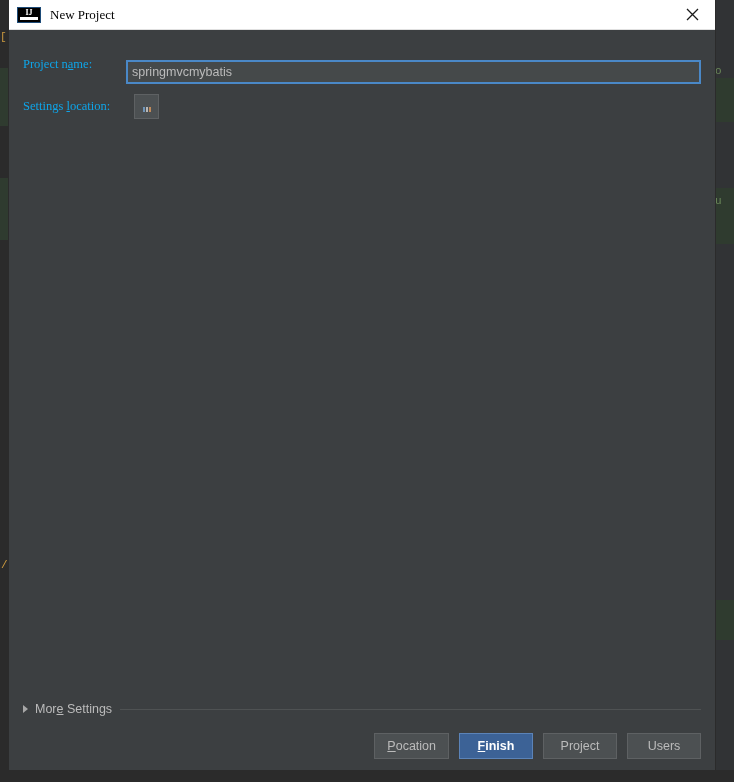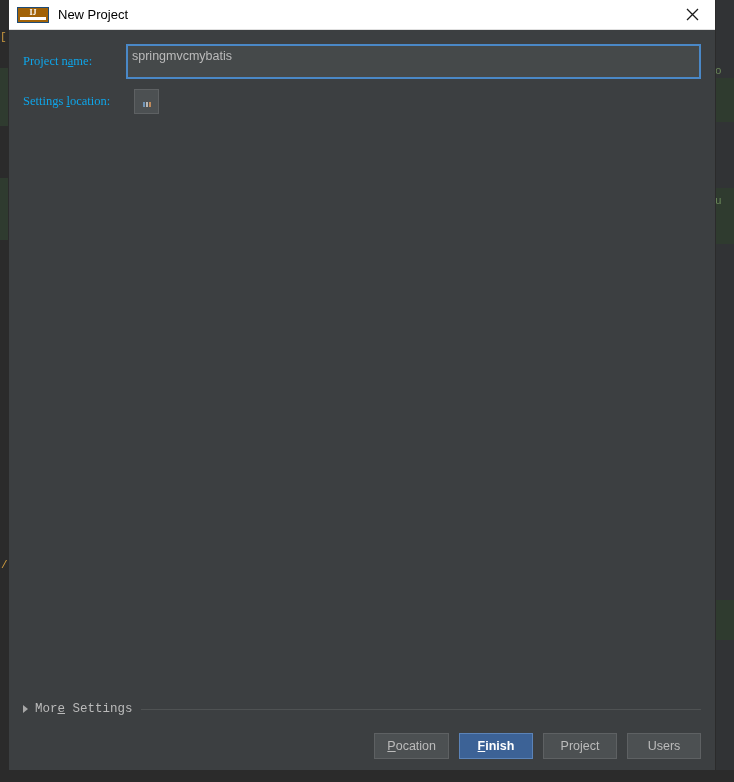--- a/index.html
+++ b/index.html
@@ -68,23 +68,23 @@
   #title-bar {
     height: 30px;
     background: #ffffff;
     display: flex;
     align-items: center;
     padding: 0 0 0 8px;
     flex: 0 0 auto;
     border-bottom: 1px solid #e0e0e0;
   }
   #app-icon {
-    width: 32px;
+    width: 24px;
     height: 16px;
-    background: #a16207;
+    background: #000000;
     border: 1px solid #1d4b78;
     position: relative;
     flex: 0 0 auto;
     margin-right: 9px;
   }
   #app-icon .ij-letters {
     position: absolute;
     top: 0px;
     left: 0;
     right: 0;
@@ -102,20 +102,21 @@
     right: 2px;
     bottom: 2px;
     height: 3px;
     background: #ffffff;
   }
   #title-text {
     color: #000000;
     font-size: 13px;
     flex: 1 1 auto;
     white-space: nowrap;
+    font-family: Liberation Serif, serif;
   }
   #close-button {
     width: 46px;
     height: 30px;
     display: flex;
     align-items: center;
     justify-content: center;
     cursor: default;
     flex: 0 0 auto;
   }
@@ -138,30 +139,31 @@
     color: #0ea5e9;
     font-size: 12.5px;
     width: 103px;
     flex: 0 0 auto;
     white-space: nowrap;
     font-family: Liberation Serif, serif;
   }
   .form-label u { text-decoration: underline; }
 
   .text-field {
-    height: 35px;
+    height: 24px;
     background: #45494a;
     border: 1px solid #5e6060;
     color: #bbbbbb;
     font-size: 12.5px;
     line-height: 23px;
     padding: 0 5px;
     white-space: nowrap;
     overflow: hidden;
     flex: 1 1 auto;
+    margin-top: 16px;
   }
   .text-field.focused {
     border: 2px solid #4a88c7;
     background: #45494a;
     line-height: 21px;
     padding: 0 4px;
   }
   #browse-button {
     width: 25px;
     height: 25px;
@@ -195,21 +197,20 @@
     align-items: center;
     padding: 0 14px;
     height: 26px;
     flex: 0 0 auto;
   }
   #more-settings-toggle {
     display: flex;
     align-items: center;
     cursor: default;
     flex: 0 0 auto;
-    font-family: Liberation Mono, monospace;
   }
   #disclosure-triangle {
     width: 0;
     height: 0;
     border-left: 5px solid #a7a7a7;
     border-top: 4px solid transparent;
     border-bottom: 4px solid transparent;
     margin-right: 7px;
   }
   #more-settings-label {

